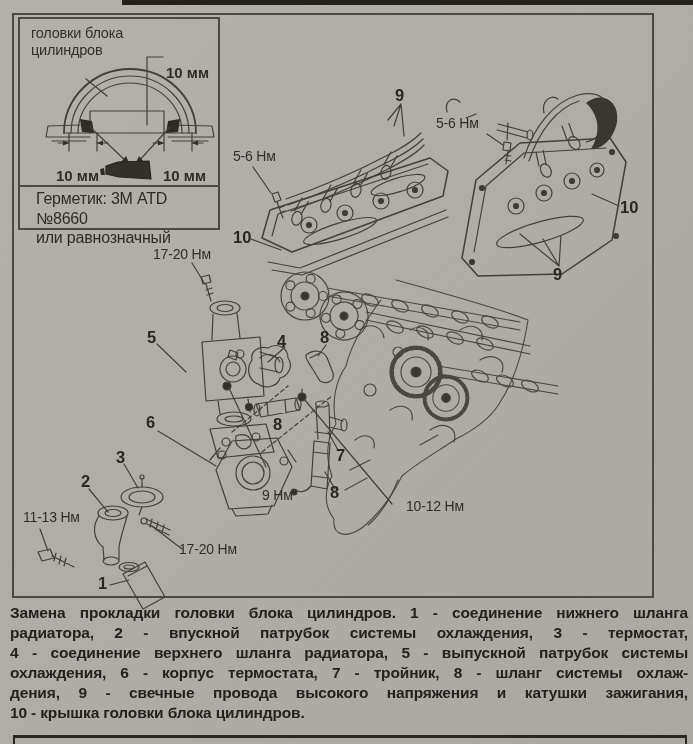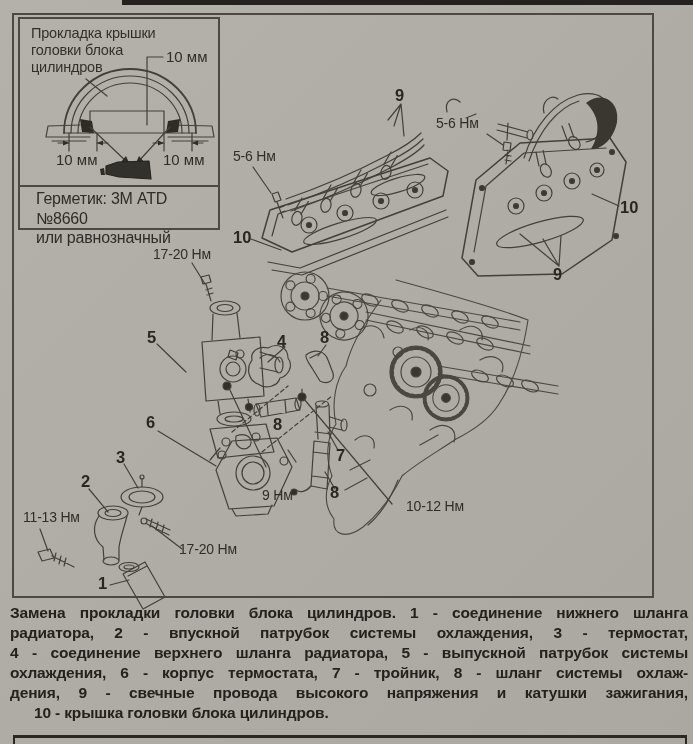--- a/index.html
+++ b/index.html
@@ -20,27 +20,27 @@
   .inset-divider{position:absolute;left:0;top:166px;width:100%;height:0;
          border-top:2px solid #4c4842;}
   .inset-title{position:absolute;left:11px;top:6px;font-size:14.5px;line-height:17px;
          color:#31302b;letter-spacing:-0.2px;}
   .sealant{position:absolute;left:16px;top:170px;font-size:16px;line-height:19.5px;
          color:#2e2c28;letter-spacing:-0.2px;}
   
   .lbl{position:absolute;z-index:4;white-space:nowrap;}
   .torq{font-size:14px;font-weight:400;color:#302e29;letter-spacing:-0.2px;}
   .num{font-size:16.5px;font-weight:700;color:#292723;}
-  .dim{position:absolute;font-size:15px;font-weight:400;color:#2f2d29;z-index:4;white-space:nowrap;}
+  .dim{position:absolute;font-size:15px;font-weight:700;color:#2f2d29;z-index:4;white-space:nowrap;margin-top:16px;}
   
   .caption{position:absolute;left:10px;top:603px;width:678px;z-index:4;
            font-weight:700;font-size:15.5px;line-height:20px;color:#24221e;
            letter-spacing:-0.15px;}
   .cap{text-align:justify;text-align-last:justify;}
-  .cap-last{text-align-last:left;margin-left:24px;}
+  .cap-last{text-align-last:left;}
   
   .nextframe{position:absolute;left:13px;top:735px;width:674px;height:12px;
              border:2px solid #2a2823;border-top-width:3px;box-sizing:border-box;z-index:4;}
 </style>
 </head>
 <body>
 
 <div class="page">
 
   <div class="topbar"></div>
@@ -268,21 +268,20 @@
       <path d="M314,441 L330,443 L327,489 L311,486 Z M313,452 L329,454 M312,476 L328,478"></path>
       <path d="M311,486 C306,492 300,493 296,490"></path>
       <circle cx="294" cy="492" r="3" fill="#32302b"></circle>
       <path d="M335,489 L325,472"></path>
       <path d="M392,504 L304,399"></path>
     </g>
   </svg>
 
   <div class="inset">
     <div class="inset-title">
-      <div>Прокладка крышки</div>
       <div>головки блока</div>
       <div>цилиндров</div>
     </div>
     <div class="inset-divider"></div>
     <div class="sealant">
       <div>Герметик: 3М ATD №8660</div>
       <div>или равнозначный</div>
     </div>
   </div>
 

